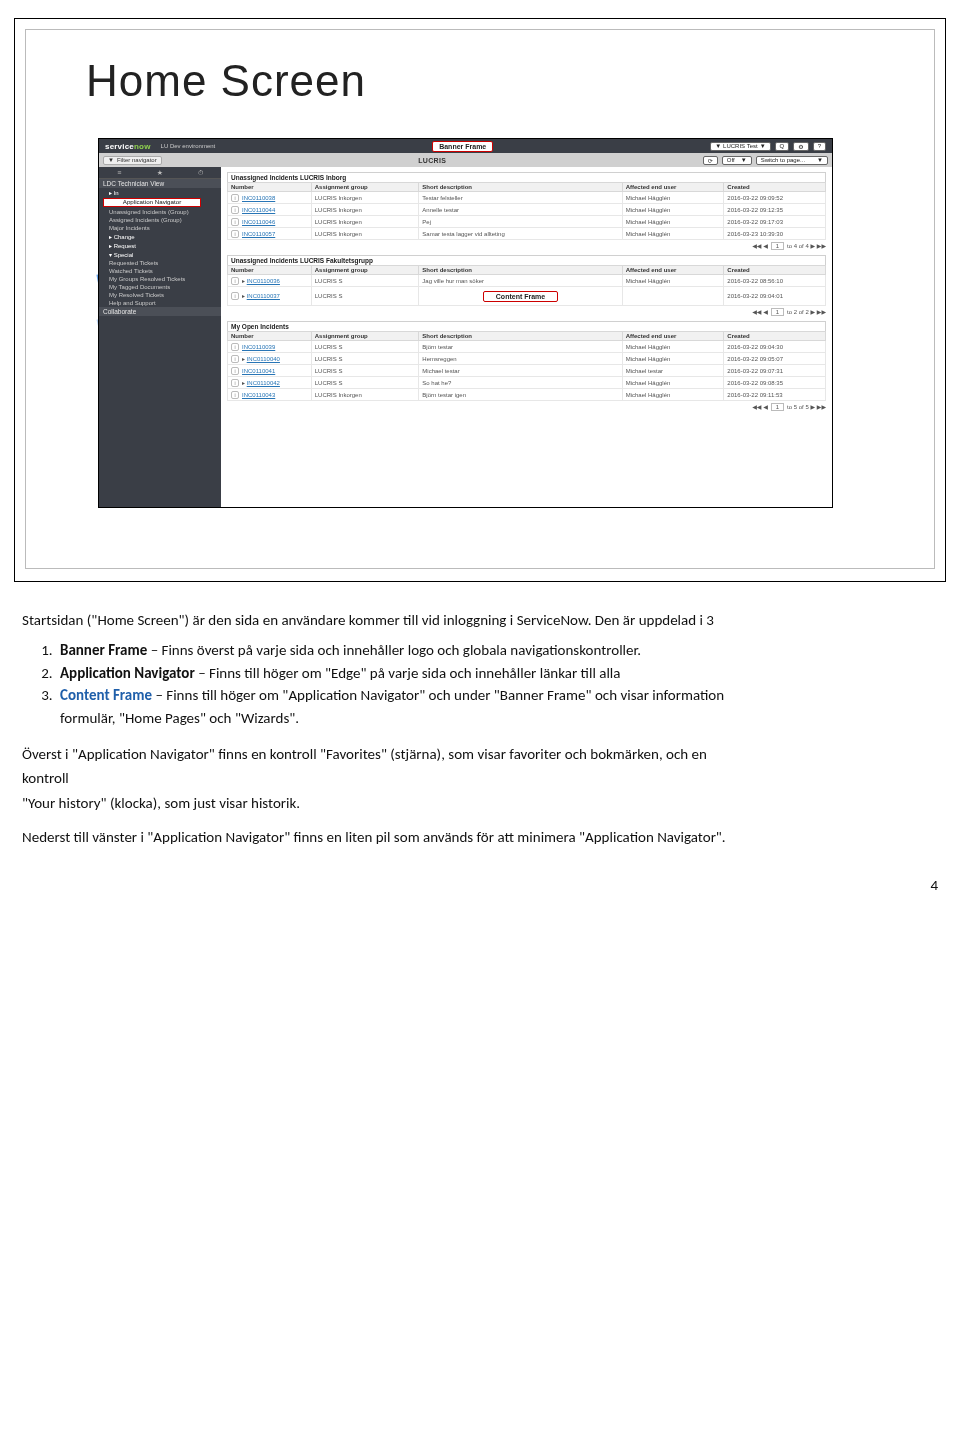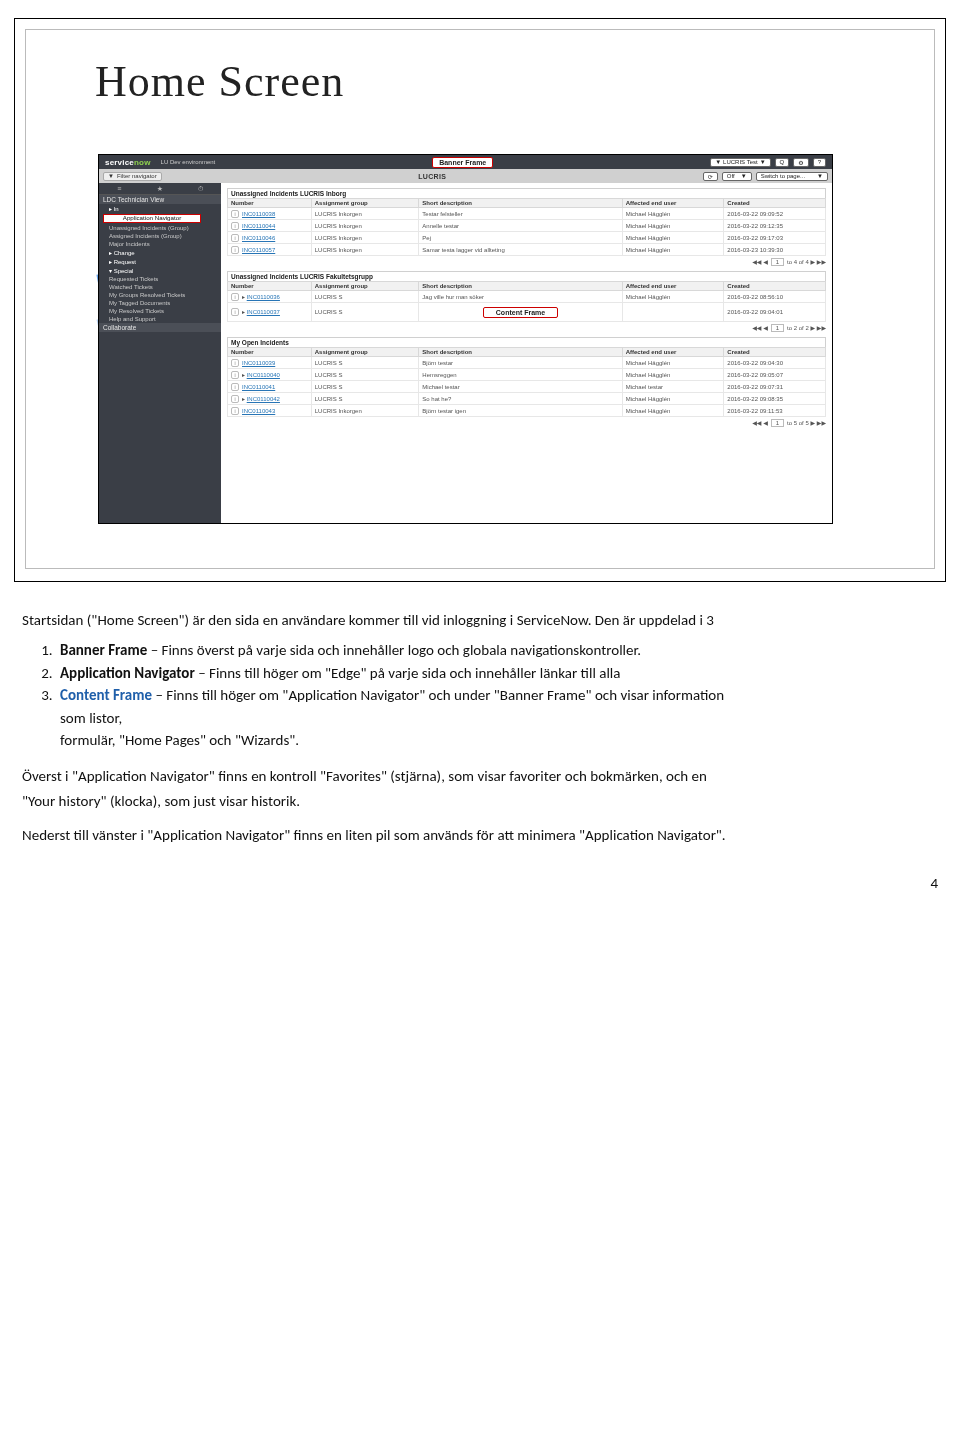--- a/index.html
+++ b/index.html
@@ -8,24 +8,24 @@
 
   
   .shot-frame { margin: 18px 14px 22px 14px; border: 1px solid #000; padding: 10px 10px 12px 10px; background: #fff; }
   .shot { border: 1px solid #bbb; height: 540px; position: relative; overflow: hidden; font-family: Arial, sans-serif; }
 
   
   .wave { position: absolute; left: -180px; top: 200px; width: 600px; height: 600px; pointer-events: none; }
   .wave .w { position: absolute; border-radius: 50%; border-style: solid; }
 
   
-  .shot-title { position: absolute; left: 69px; top: 26px; font-family: Liberation Serif, serif; font-size: 44px; color: #222; letter-spacing: 1px; }
-
-  
-  .app { position: absolute; left: 72px; top: 124px; width: 735px; height: 370px; border: 1px solid #000; background: #fff; font-size: 6.5px; color: #444; }
+  .shot-title { position: absolute; left: 60px; top: 26px; font-family: Liberation Sans, sans-serif; font-size: 44px; color: #222; letter-spacing: 1px; }
+
+  
+  .app { position: absolute; left: 72px; top: 108px; width: 735px; height: 370px; border: 1px solid #000; background: #fff; font-size: 6.5px; color: #444; }
   .app .bar1 { height: 14px; background: #3a3e46; display: flex; align-items: center; padding: 0 6px; gap: 4px; }
   .brand { color: #fff; font-weight: bold; font-size: 8px; letter-spacing: .2px; }
   .brand .now { color: #8fd14f; }
   .bar1 .envlabel { color: #ccc; font-size: 6px; margin-left: 6px; }
   .bar1 .spacer { flex: 1; }
   .callout { background: #fff; color: #222; border: 1px solid #c00; padding: 1px 6px; border-radius: 2px; font-size: 7px; font-weight: bold; position: relative; }
   .bar1 .rightbits { display: flex; gap: 4px; align-items: center; }
   .chip { background: #fff; color: #222; border: 1px solid #666; border-radius: 2px; padding: 0 4px; height: 9px; display: flex; align-items: center; font-size: 6px; }
   .bar2 { height: 14px; background: #d0d0d0; display: flex; align-items: center; color: #333; }
   .bar2 .filter { margin-left: 4px; background: #efefef; border: 1px solid #aaa; border-radius: 2px; padding: 0 4px; height: 9px; display: flex; align-items: center; gap: 3px; font-size: 6px; }
@@ -300,24 +300,24 @@
     </div>
   </div>
 
   <div class="doc">
     <p>Startsidan ("Home Screen") är den sida en användare kommer till vid inloggning i ServiceNow. Den är uppdelad i 3</p>
 
     <ol>
       <li><span class="b">Banner Frame</span><span> – Finns överst på varje sida och innehåller logo och globala navigationskontroller.</span></li>
       <li><span class="b">Application Navigator</span><span> – Finns till höger om "Edge" på varje sida och innehåller länkar till alla</span></li>
       <li value="3"><span class="blue">Content Frame</span><span> – Finns till höger om "Application Navigator" och under "Banner Frame" och visar information</span></li>
-      <li class="contline">som listor,</li>
       <li class="contline">formulär, "Home Pages" och "Wizards".</li>
     </ol>
 
     <p style="margin-top:14px">Överst i "Application Navigator" finns en kontroll "Favorites" (stjärna), som visar favoriter och bokmärken, och en</p>
+    <p>kontroll</p>
     <p>"Your history" (klocka), som just visar historik.</p>
 
     <p style="margin-top:14px">Nederst till vänster i "Application Navigator" finns en liten pil som används för att minimera "Application Navigator".</p>
   </div>
 
   <div class="pagenum">4</div>
 </div>
 
 </body></html>

